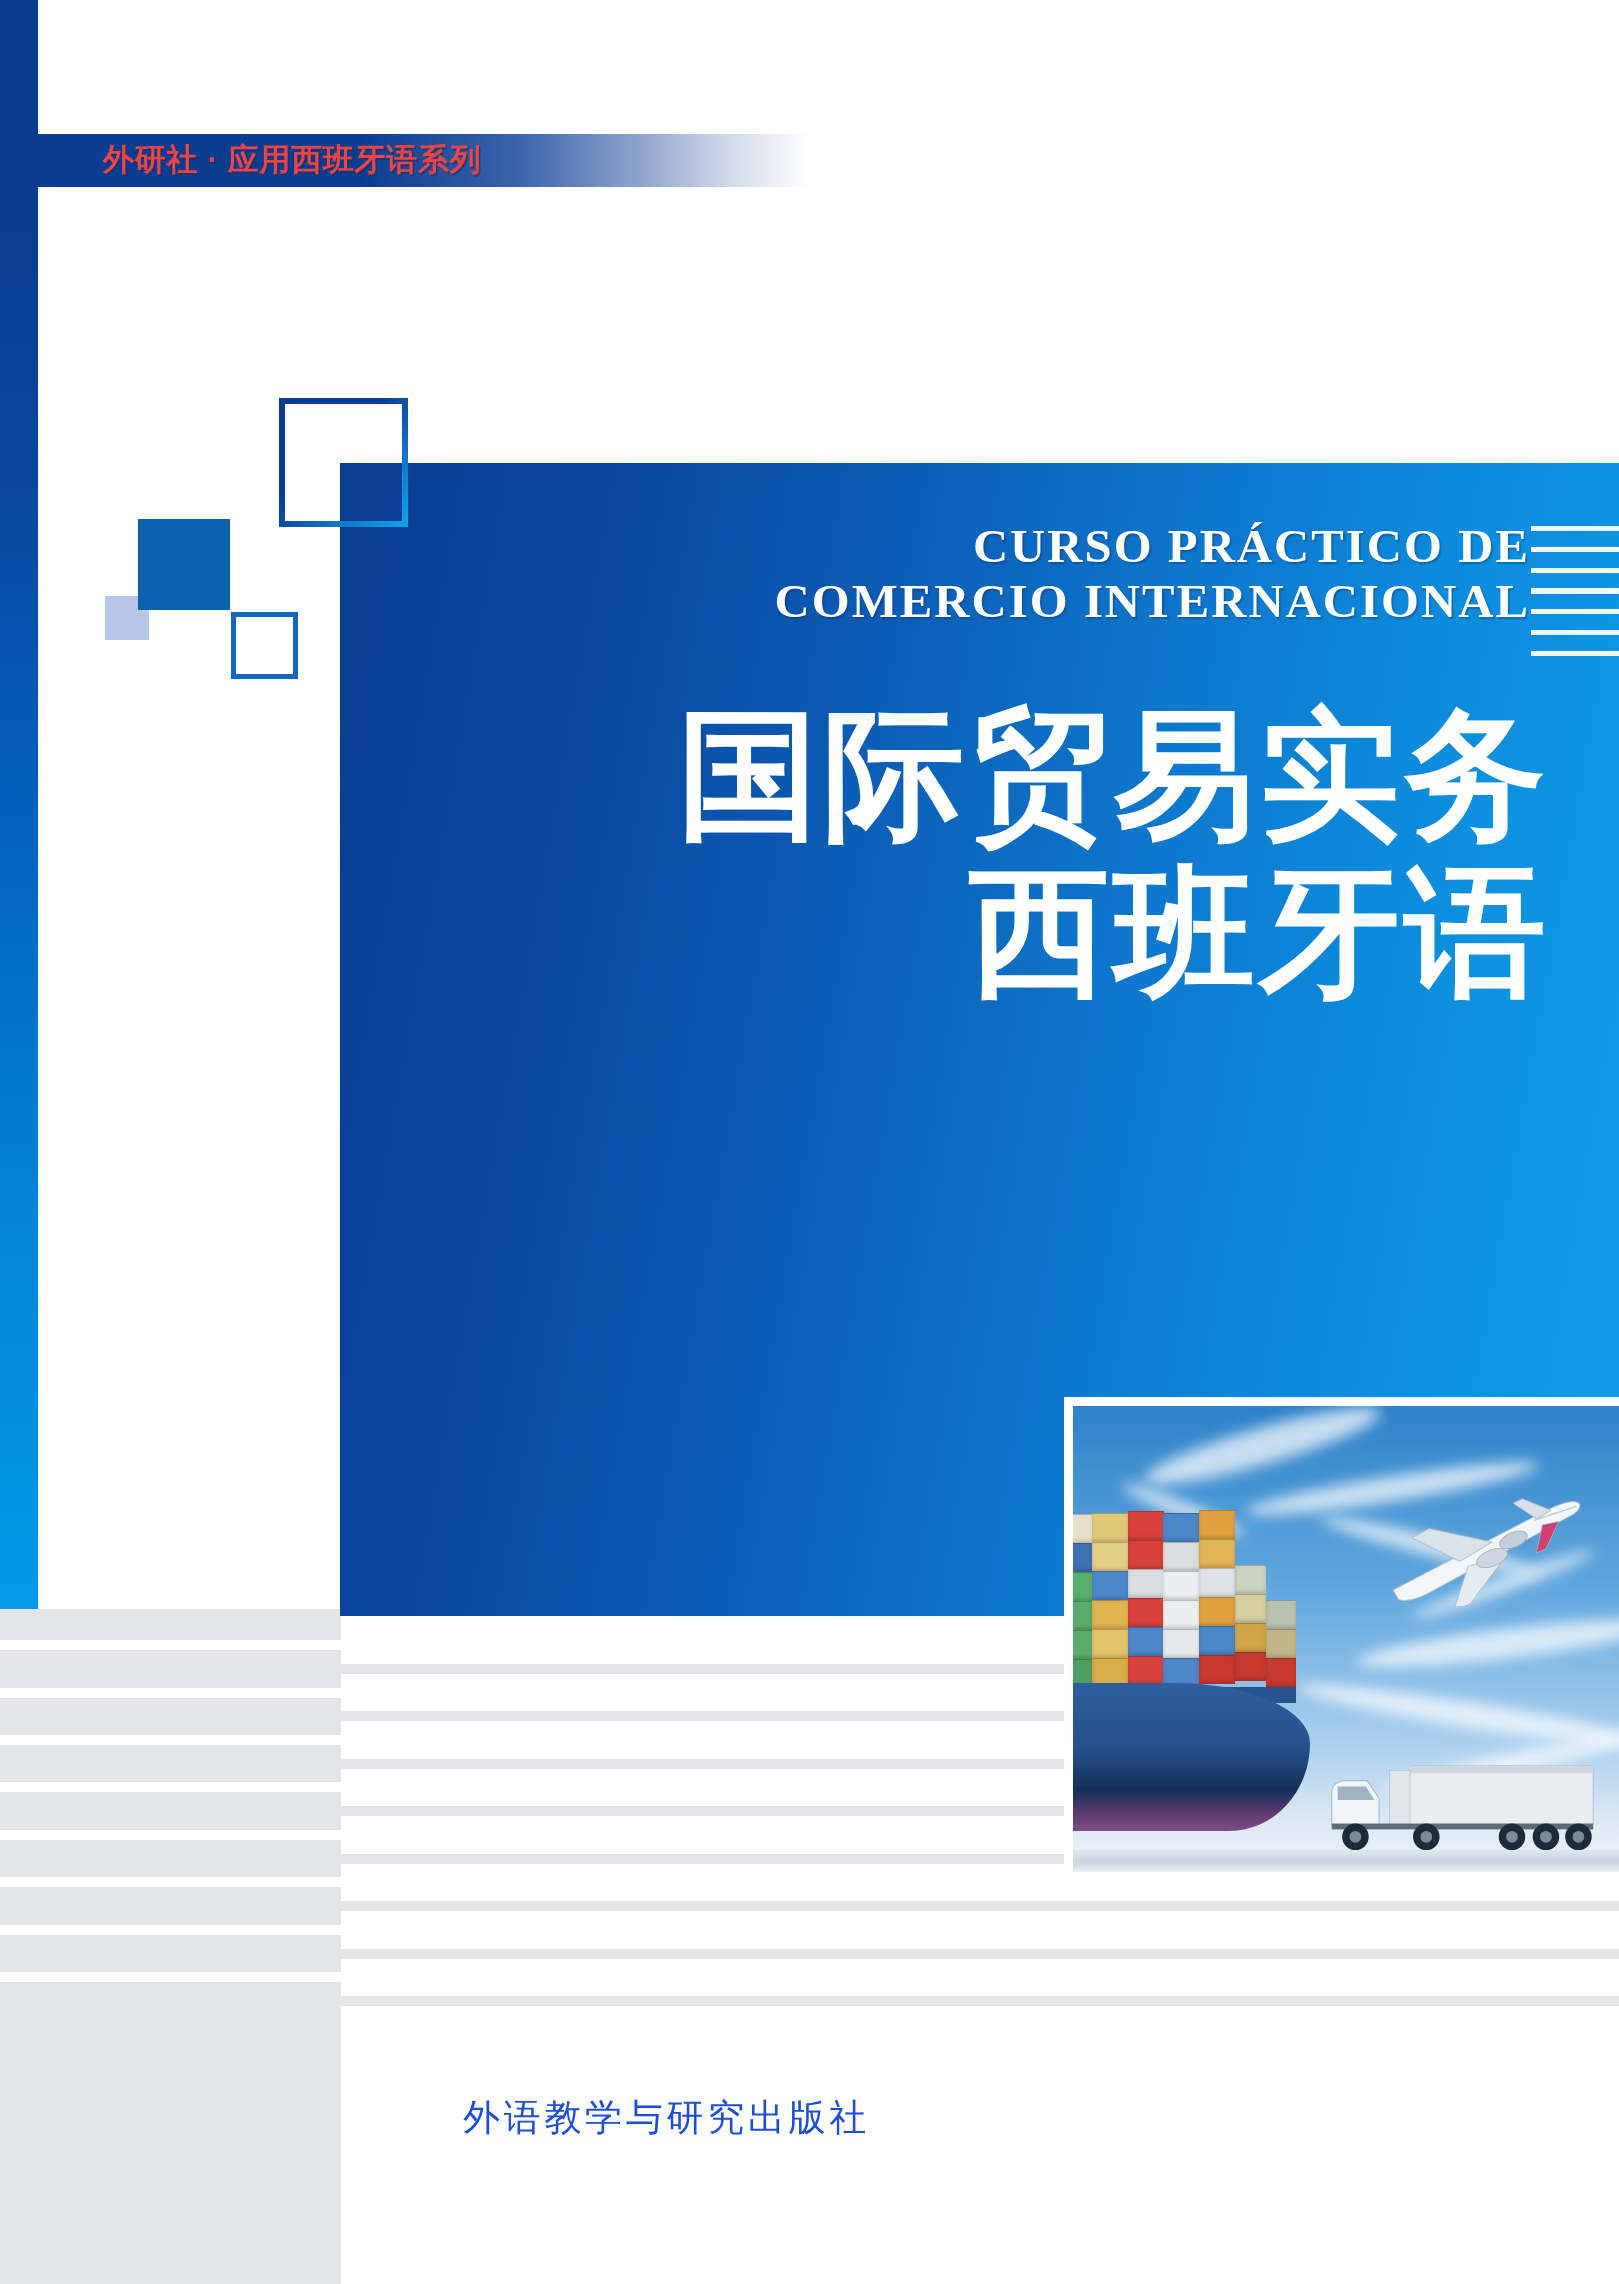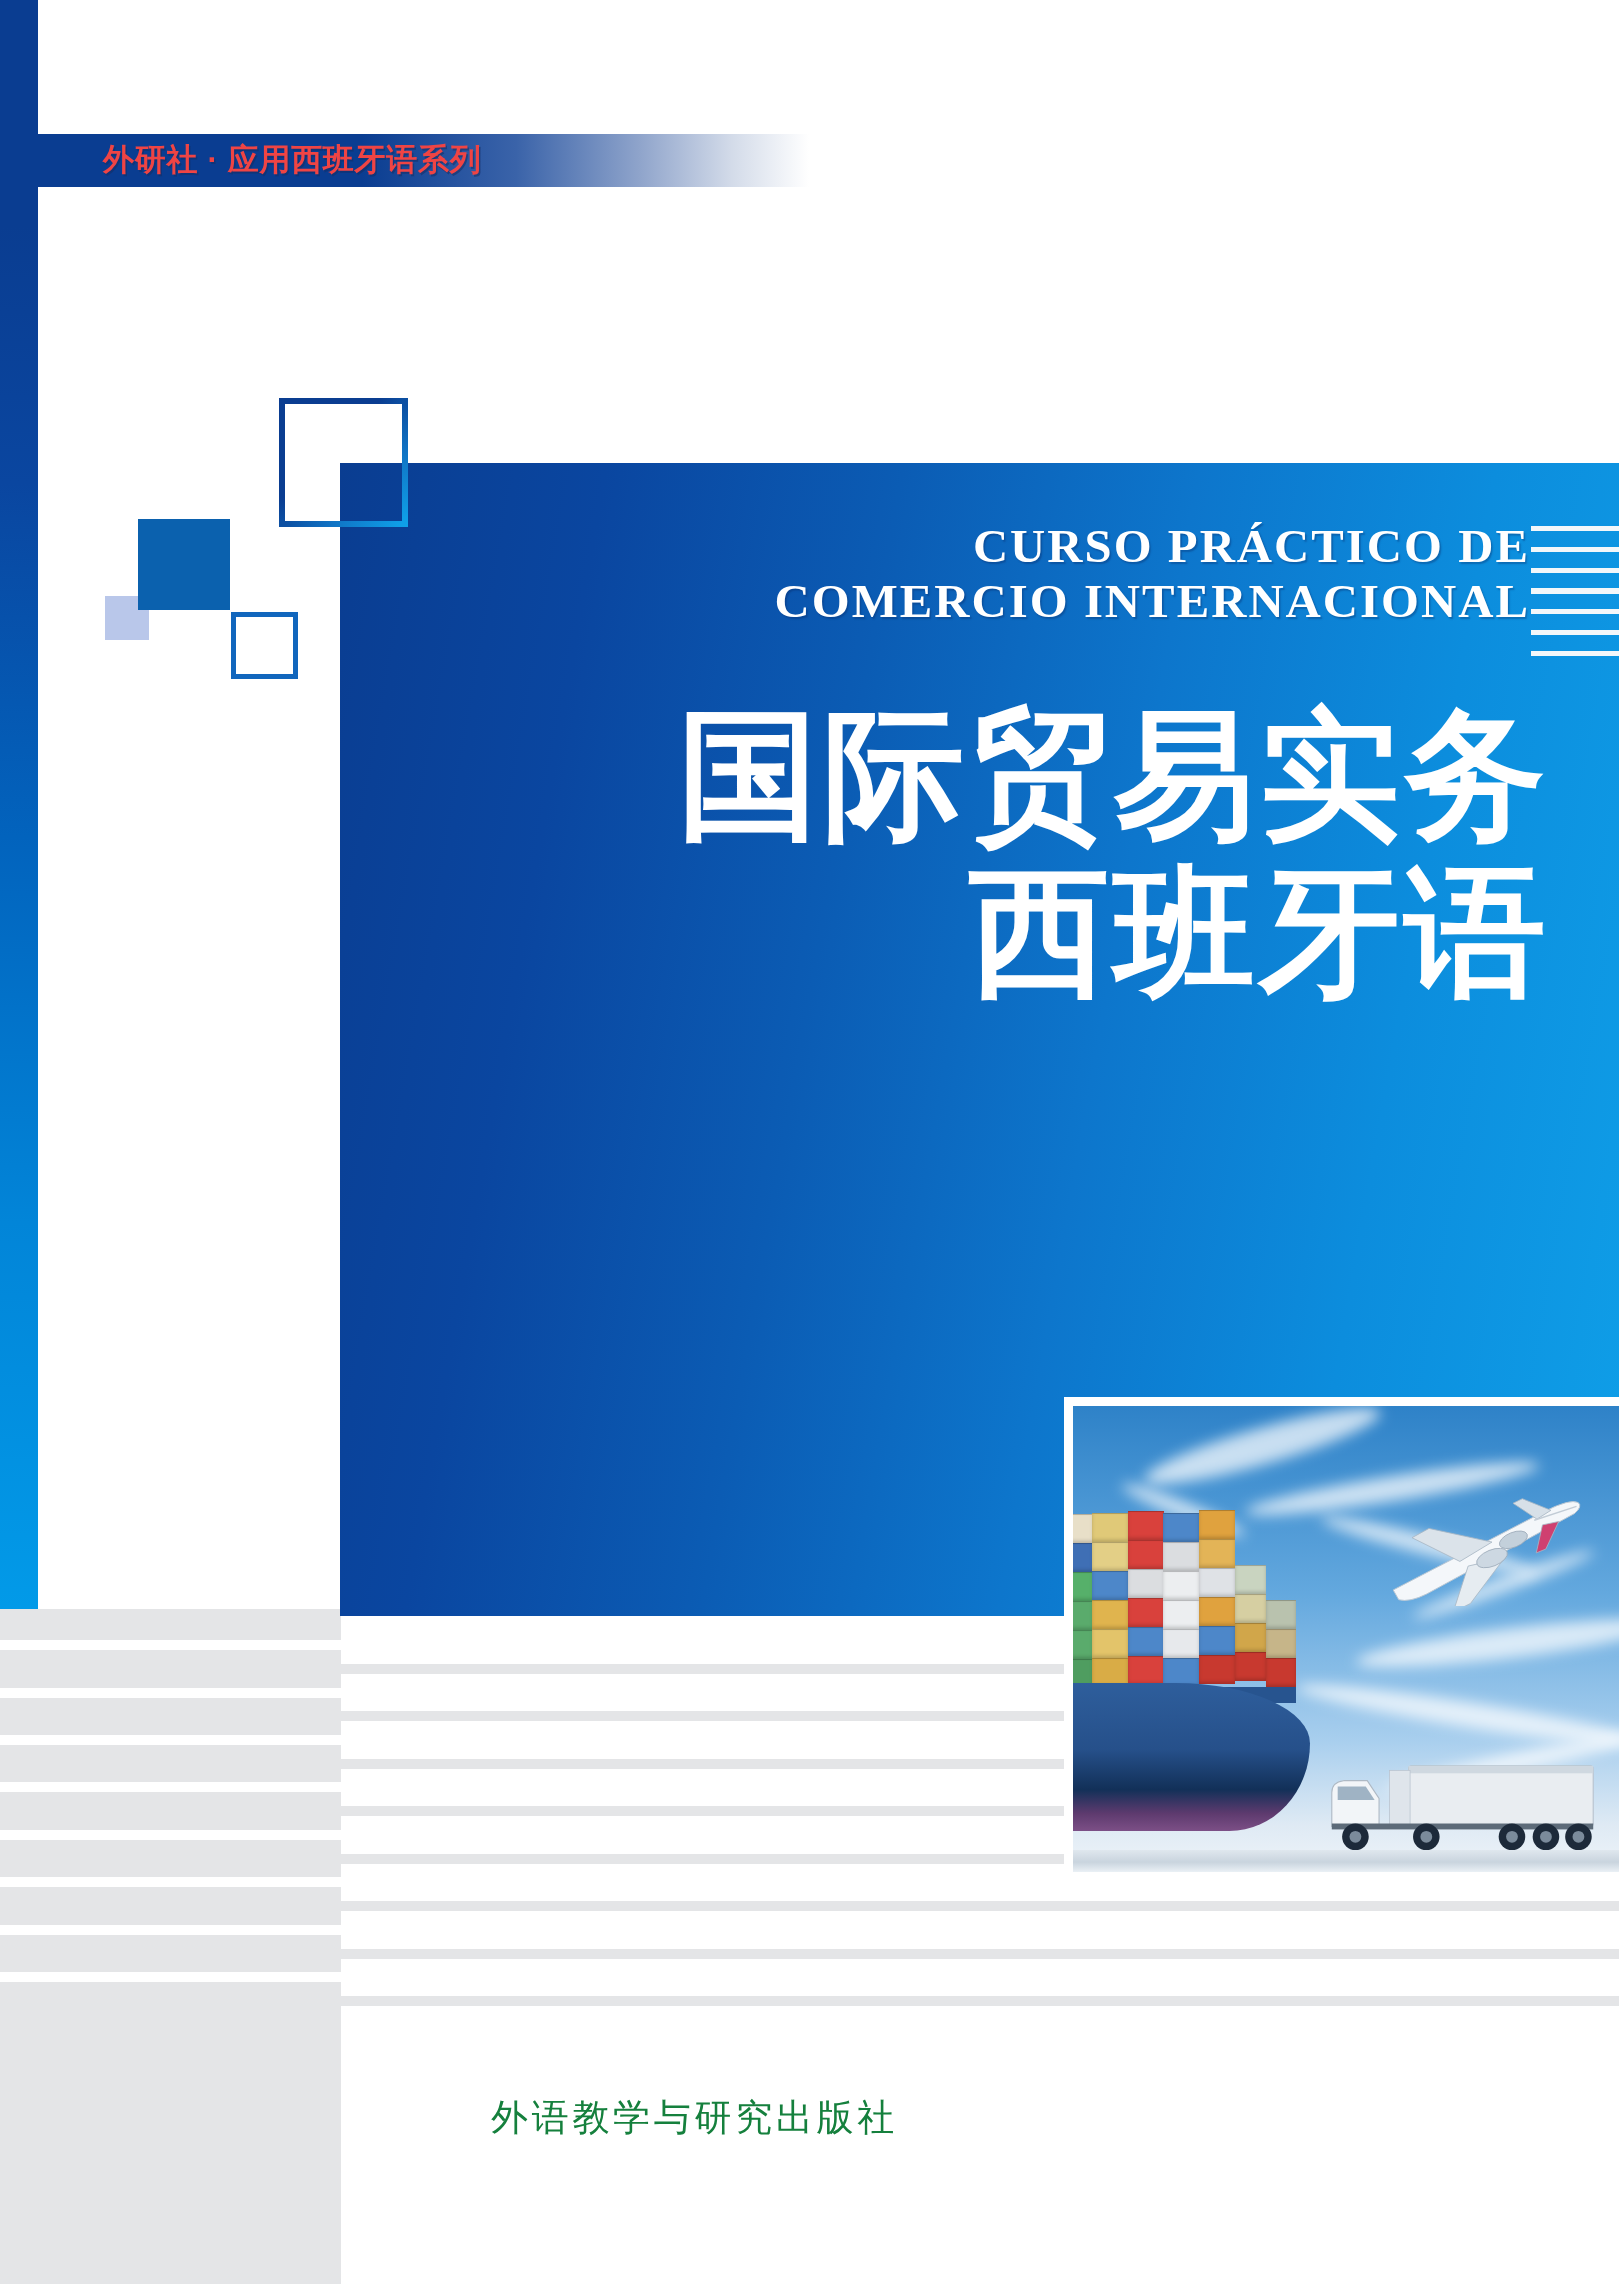--- a/index.html
+++ b/index.html
@@ -356,24 +356,23 @@
 
   
   .publisher {
     position: absolute;
     left: 0;
     top: 2093px;
     width: 1333px;
     text-align: center;
     font-size: 37px;
     letter-spacing: 3.7px;
-    color: #15803d;
+    color: #1d4ed8;
     font-weight: 500;
     z-index: 10;
-    padding-left: 28px;
   }
 </style>
 </head>
 <body>
 
 <div class="cover">
 
   <div class="left-bar"></div>
 
   <div class="series-banner"></div>

